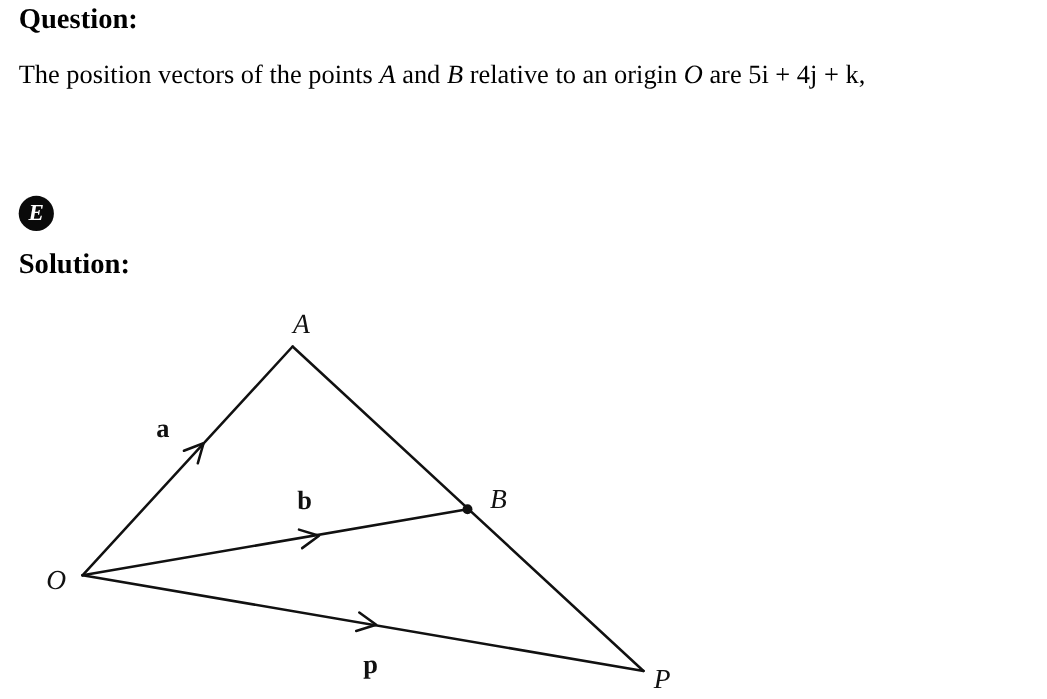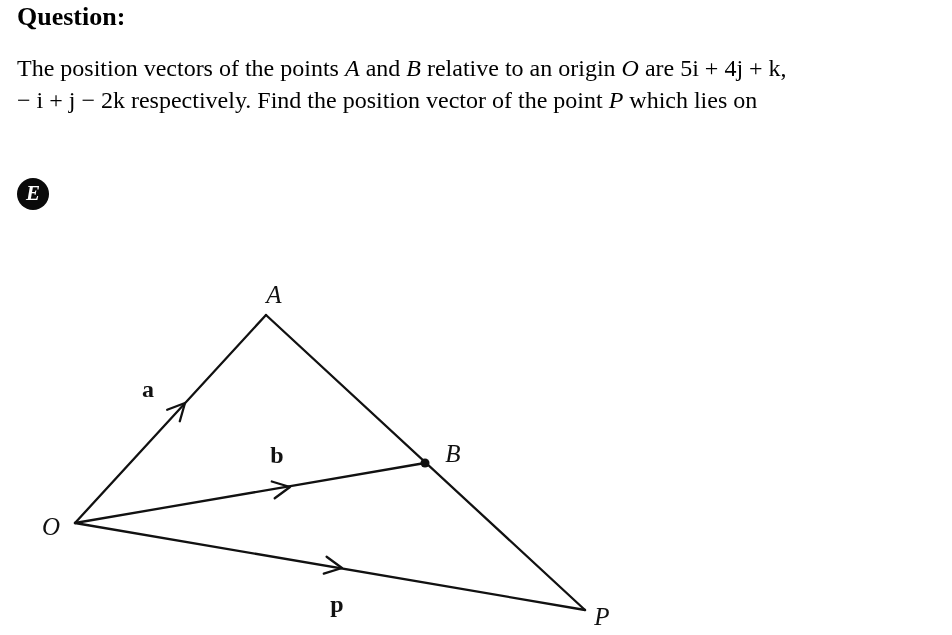--- a/index.html
+++ b/index.html
@@ -81,27 +81,27 @@
 </style>
 </head>
 <body>
 
 <div class="page">
 
   <div class="heading q-heading">Question:</div>
 
   <div class="para">
     <div class="line"><span>The position vectors of the points </span><span class="it">A</span><span> and </span><span class="it">B</span><span> relative to an origin </span><span class="it">O</span><span> are 5i + 4j + k,</span></div>
-    <div class="line"><span>− i + j − 2k respectively. Find the position vector of the point </span><span class="it">P</span><span> which lies on</span></div>
   </div>
 
   <div class="badge">
     <span>E</span>
   </div>
 
+  <div class="heading s-heading">Solution:</div>
 
   <svg class="diagram" viewBox="0 0 952 635" xmlns="http://www.w3.org/2000/svg">
 
     <line class="edge" x1="75" y1="523" x2="266" y2="315"></line>
     <line class="edge" x1="266" y1="315" x2="585" y2="610"></line>
     <line class="edge" x1="75" y1="523" x2="425" y2="463"></line>
     <line class="edge" x1="75" y1="523" x2="585" y2="610"></line>
 
     <circle cx="425" cy="463" r="4.5" fill="#111111"></circle>
 

